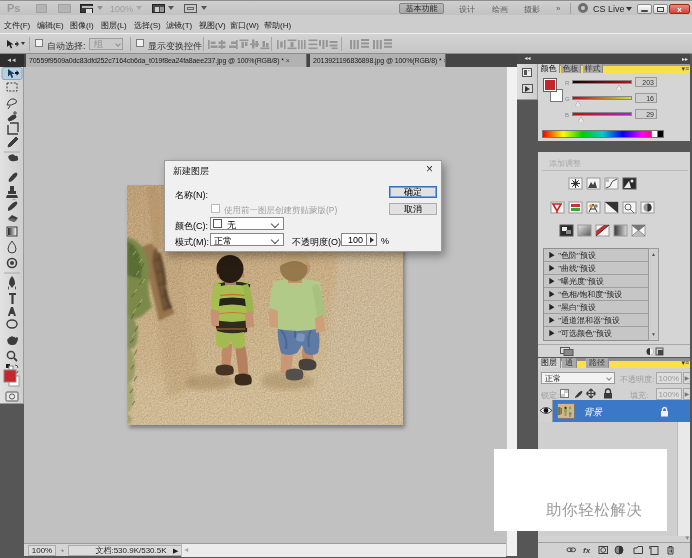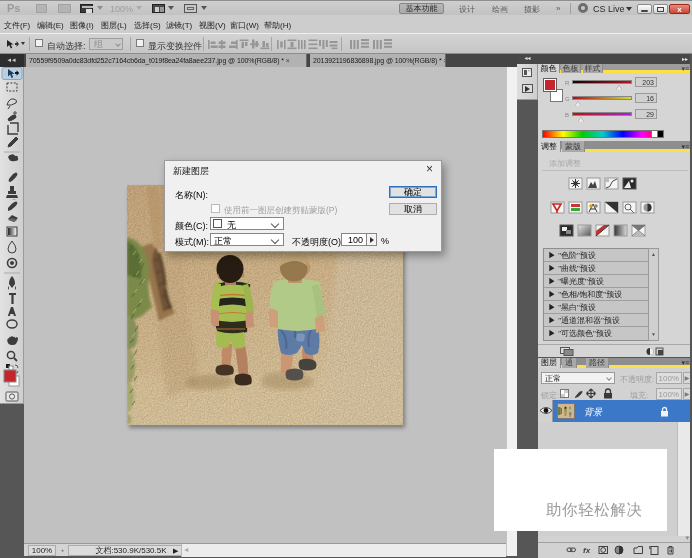--- a/index.html
+++ b/index.html
@@ -16,21 +16,21 @@
 #toolcol { left:0; top:54px; width:24px; height:504px; background:#565656; }
 #ltoolhead { position:absolute; left:0; top:0; width:24px; height:13px; background:#2e2e2e; color:#cfcfcf; font-size:7px; line-height:12px; text-align:center; letter-spacing:1px; }
 #toolbar { position:absolute; left:0; top:13px; width:24px; height:350px; background:linear-gradient(90deg,#e2e2e2,#cfcfcf); border-right:1px solid #9a9a9a; border-bottom:1px solid #9a9a9a; }
 #canvas { left:24px; top:67px; width:482px; height:476px; background:#c1c1c1; }
 #vscroll { left:506px; top:67px; width:11px; height:489px; background:#f1f1f1; border-left:1px solid #c3c3c3; }
 #statusbar { left:24px; top:543px; width:482px; height:13px; background:#d4d4d4; border-top:1px solid #9a9a9a; font-size:8px; color:#222; }
 .sbox { position:absolute; top:1px; height:11px; border:1px solid #ababab; background:#dcdcdc; line-height:10px; text-align:center; }
 #iconstrip { left:517px; top:54px; width:21px; height:504px; background:#565656; }
 #paneldock { left:538px; top:54px; width:154px; height:504px; background:#565656; }
 .dhead { position:absolute; background:#474747; color:#e2e2e2; }
-.ptabrow { position:absolute; left:0; width:154px; background:#9c9c9c; border-bottom:3px solid #fde047; }
+.ptabrow { position:absolute; left:0; width:154px; background:#9c9c9c; border-bottom:7px solid #fde047; }
 .ptab { position:absolute; top:0; font-size:8px; color:#3a3a3a; text-align:center; background:#a9a9a9; border-right:1px solid #8a8a8a; }
 .ptab.on { background:#d5d5d5; color:#111; }
 .pbody { position:absolute; left:0; width:154px; background:#d5d5d5; }
 #photo { left:127px; top:185px; width:276px; height:240px; box-shadow:2px 3px 4px rgba(0,0,0,0.35); }
 #dialog { left:164px; top:160px; width:278px; height:92px; background:#f0f0f0; border:1px solid #9b9b9b; box-shadow:3px 4px 8px rgba(0,0,0,0.35); font-size:9px; color:#000; }
 .dlab { position:absolute; }
 .dfield { position:absolute; background:#fff; border:1px solid #868686; }
 .dbtn { position:absolute; width:48px; height:12px; background:#e1e1e1; border:1px solid #adadad; font-size:9px; text-align:center; line-height:11px; }
 .chev { position:absolute; width:6px; height:6px; border-right:1px solid #555; border-bottom:1px solid #555; transform:rotate(45deg); }
 #wm { left:494px; top:449px; width:173px; height:82px; background:#ffffff; z-index:50; }
@@ -303,25 +303,20 @@
     <span style="position:absolute;left:37px;top:28px;width:0;height:0;border-left:3px solid transparent;border-right:3px solid transparent;border-bottom:5px solid #e8e8e8;filter:drop-shadow(0 0 0.5px #333);"></span>
     <span style="position:absolute;left:40px;top:44px;width:0;height:0;border-left:3px solid transparent;border-right:3px solid transparent;border-bottom:5px solid #e8e8e8;filter:drop-shadow(0 0 0.5px #333);"></span>
     <span style="position:absolute;left:97px;top:4px;width:22px;height:10px;background:#d0d0d0;border:1px solid #9a9a9a;font-size:7px;text-align:right;line-height:9px;padding-right:2px;color:#333;">203</span>
     <span style="position:absolute;left:97px;top:20px;width:22px;height:10px;background:#d0d0d0;border:1px solid #9a9a9a;font-size:7px;text-align:right;line-height:9px;padding-right:2px;color:#333;">16</span>
     <span style="position:absolute;left:97px;top:36px;width:22px;height:10px;background:#d0d0d0;border:1px solid #9a9a9a;font-size:7px;text-align:right;line-height:9px;padding-right:2px;color:#333;">29</span>
     <span style="position:absolute;left:4px;top:57px;width:121px;height:8px;background:linear-gradient(90deg,#f00,#ff0 17%,#0c0 33%,#0cc 50%,#00f 67%,#f0f 83%,#f00);border:1px solid #777;"></span>
     <span style="position:absolute;left:113px;top:57px;width:7px;height:8px;background:#fff;border:1px solid #777;"></span>
     <span style="position:absolute;left:119px;top:57px;width:7px;height:8px;background:#000;border:1px solid #777;"></span>
   </div>
 
-  <div class="ptabrow" style="top:87px;height:11px;background:#8e8e8e;">
-    <span class="ptab on" style="left:0;width:23px;line-height:11px;">调整</span>
-    <span class="ptab" style="left:24px;width:23px;line-height:11px;">蒙版</span>
-    <span style="position:absolute;right:3px;top:2px;font-size:7px;color:#333;">▾≡</span>
-  </div>
   <div class="pbody" style="top:98px;height:205px;">
     <div style="position:absolute;left:11px;top:6px;font-size:8px;color:#a9a9a9;">添加调整</div>
     <div style="position:absolute;left:4px;top:18px;width:146px;height:1px;background:#bcbcbc;"></div>
     <svg style="position:absolute;left:3px;top:25px;" width="154" height="13" viewBox="0 0 154 13">
       <rect x="28" y="1" width="13" height="11" fill="#f4f4f4" stroke="#9a9a9a"></rect>
         <circle cx="34.5" cy="6.5" r="2.2" fill="#333"></circle>
         <g stroke="#333">
           <line x1="34.5" y1="2" x2="34.5" y2="11"></line>
           <line x1="30" y1="6.5" x2="39" y2="6.5"></line>
           <line x1="31.3" y1="3.3" x2="37.7" y2="9.7"></line>

